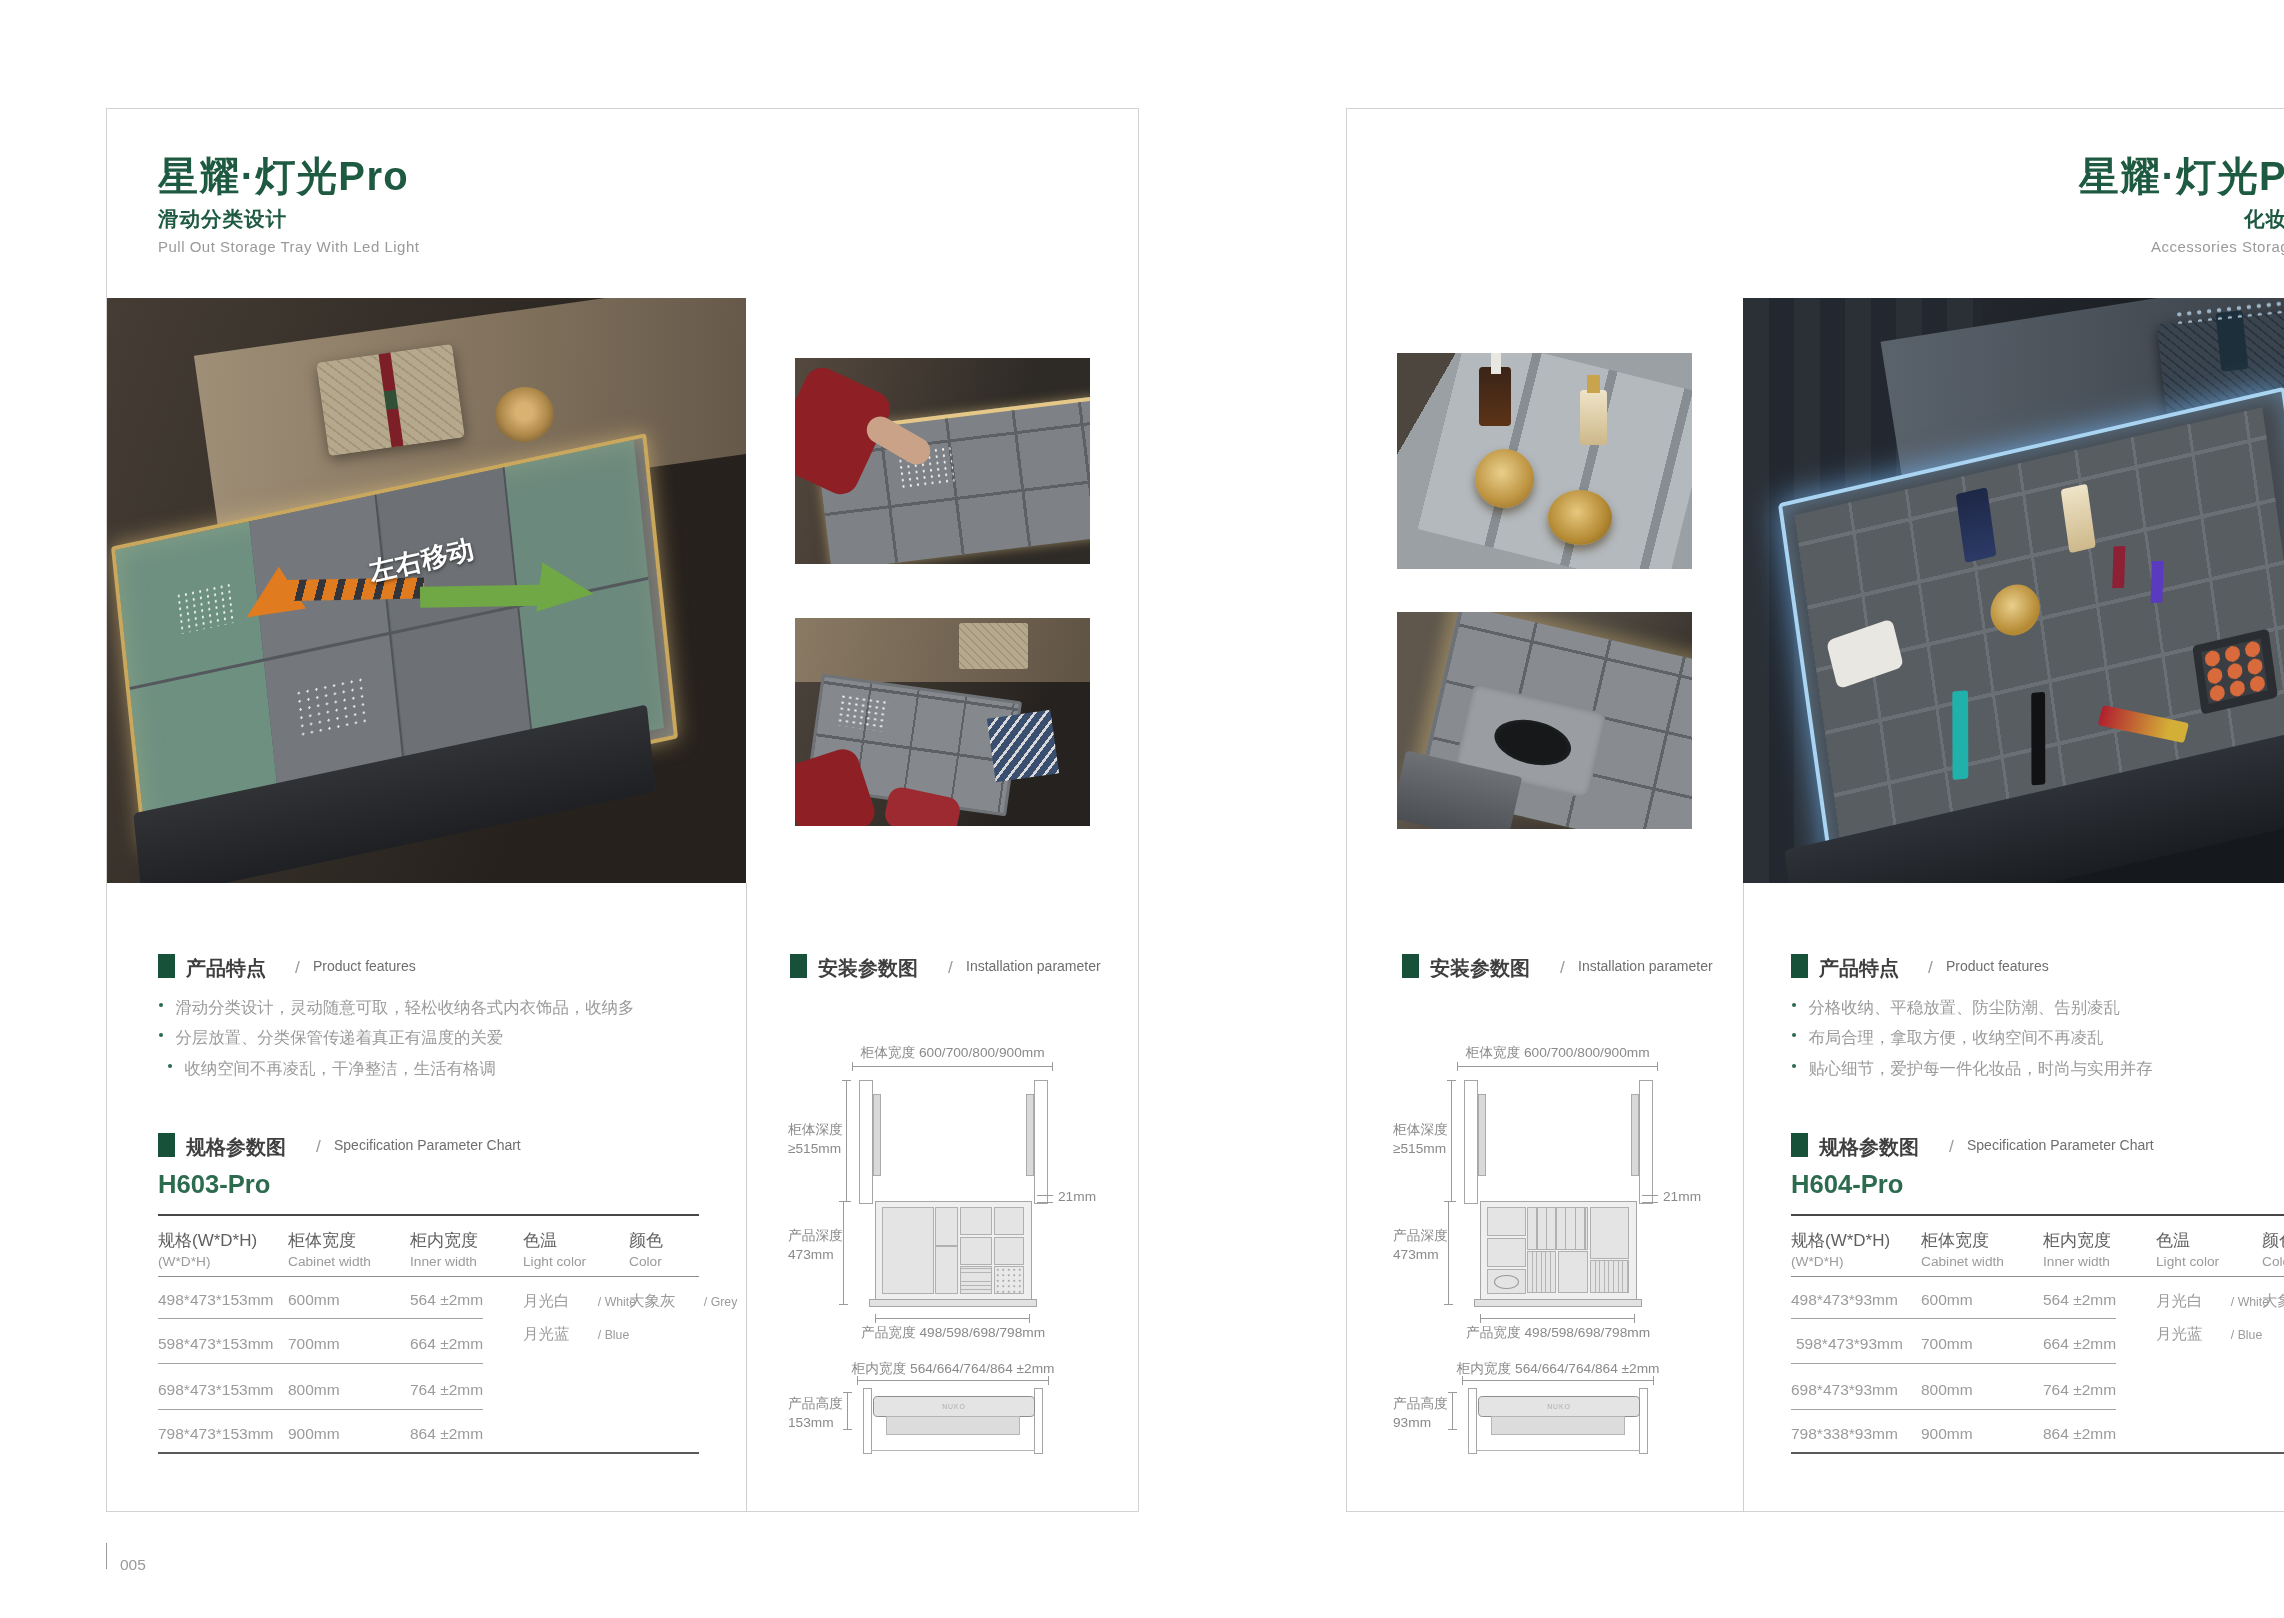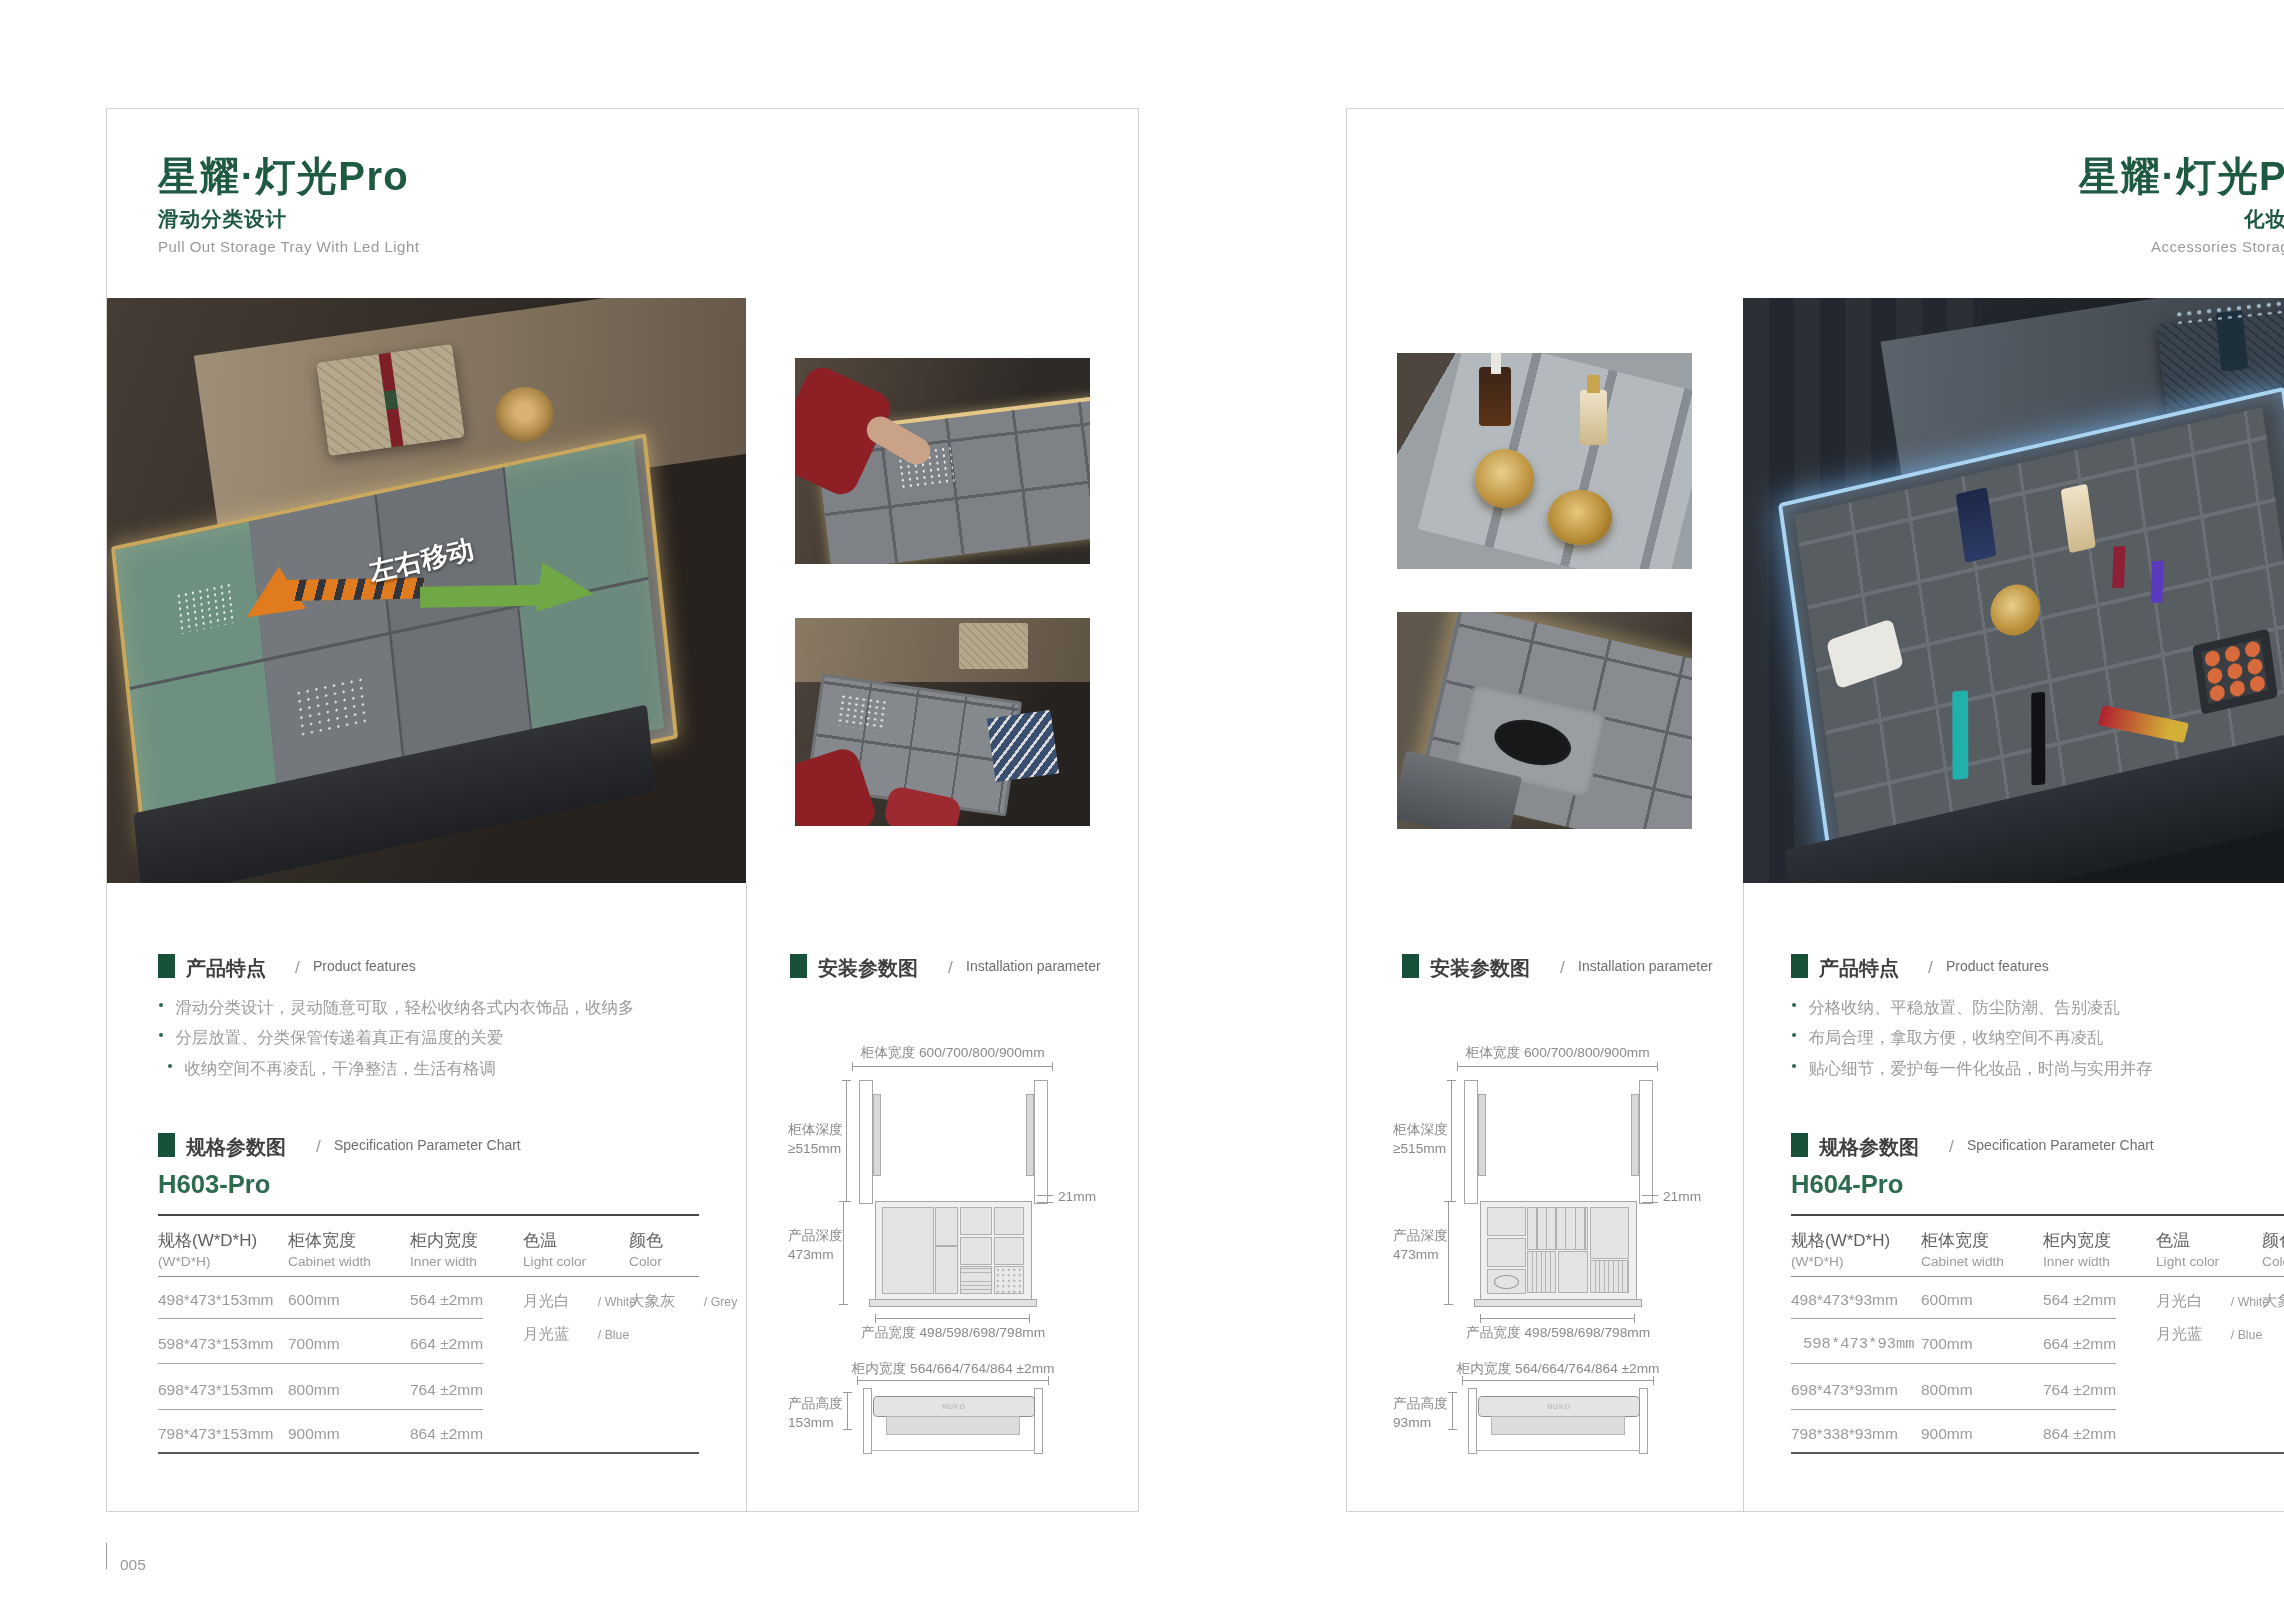--- a/index.html
+++ b/index.html
@@ -351,21 +351,21 @@
     <div class="rule-head"></div>
 
     <div class="cell" style="left:0;top:77px;">498*473*93mm</div>
     <div class="cell" style="left:130px;top:77px;">600mm</div>
     <div class="cell" style="left:252px;top:77px;">564 ±2mm</div>
     <div class="cell" style="left:365px;top:77px;"><span>月光白</span> <span class="sm">/ White</span></div>
     <div class="cell" style="left:471px;top:77px;"><span>大象灰</span> </div>
     <div class="sep" style="top:104px;"></div>
     <div class="cell" style="left:365px;top:110px;"><span>月光蓝</span> <span class="sm">/ Blue</span></div>
 
-    <div class="cell" style="left:12px;top:121px;font-family:Liberation Mono, monospace;">598*473*93mm</div>
+    <div class="cell" style="left:5px;top:121px;">598*473*93mm</div>
     <div class="cell" style="left:130px;top:121px;">700mm</div>
     <div class="cell" style="left:252px;top:121px;">664 ±2mm</div>
     <div class="sep" style="top:149px;"></div>
 
     <div class="cell" style="left:0;top:167px;">698*473*93mm</div>
     <div class="cell" style="left:130px;top:167px;">800mm</div>
     <div class="cell" style="left:252px;top:167px;">764 ±2mm</div>
     <div class="sep" style="top:195px;"></div>
 
     <div class="cell" style="left:0;top:211px;">798*338*93mm</div>

